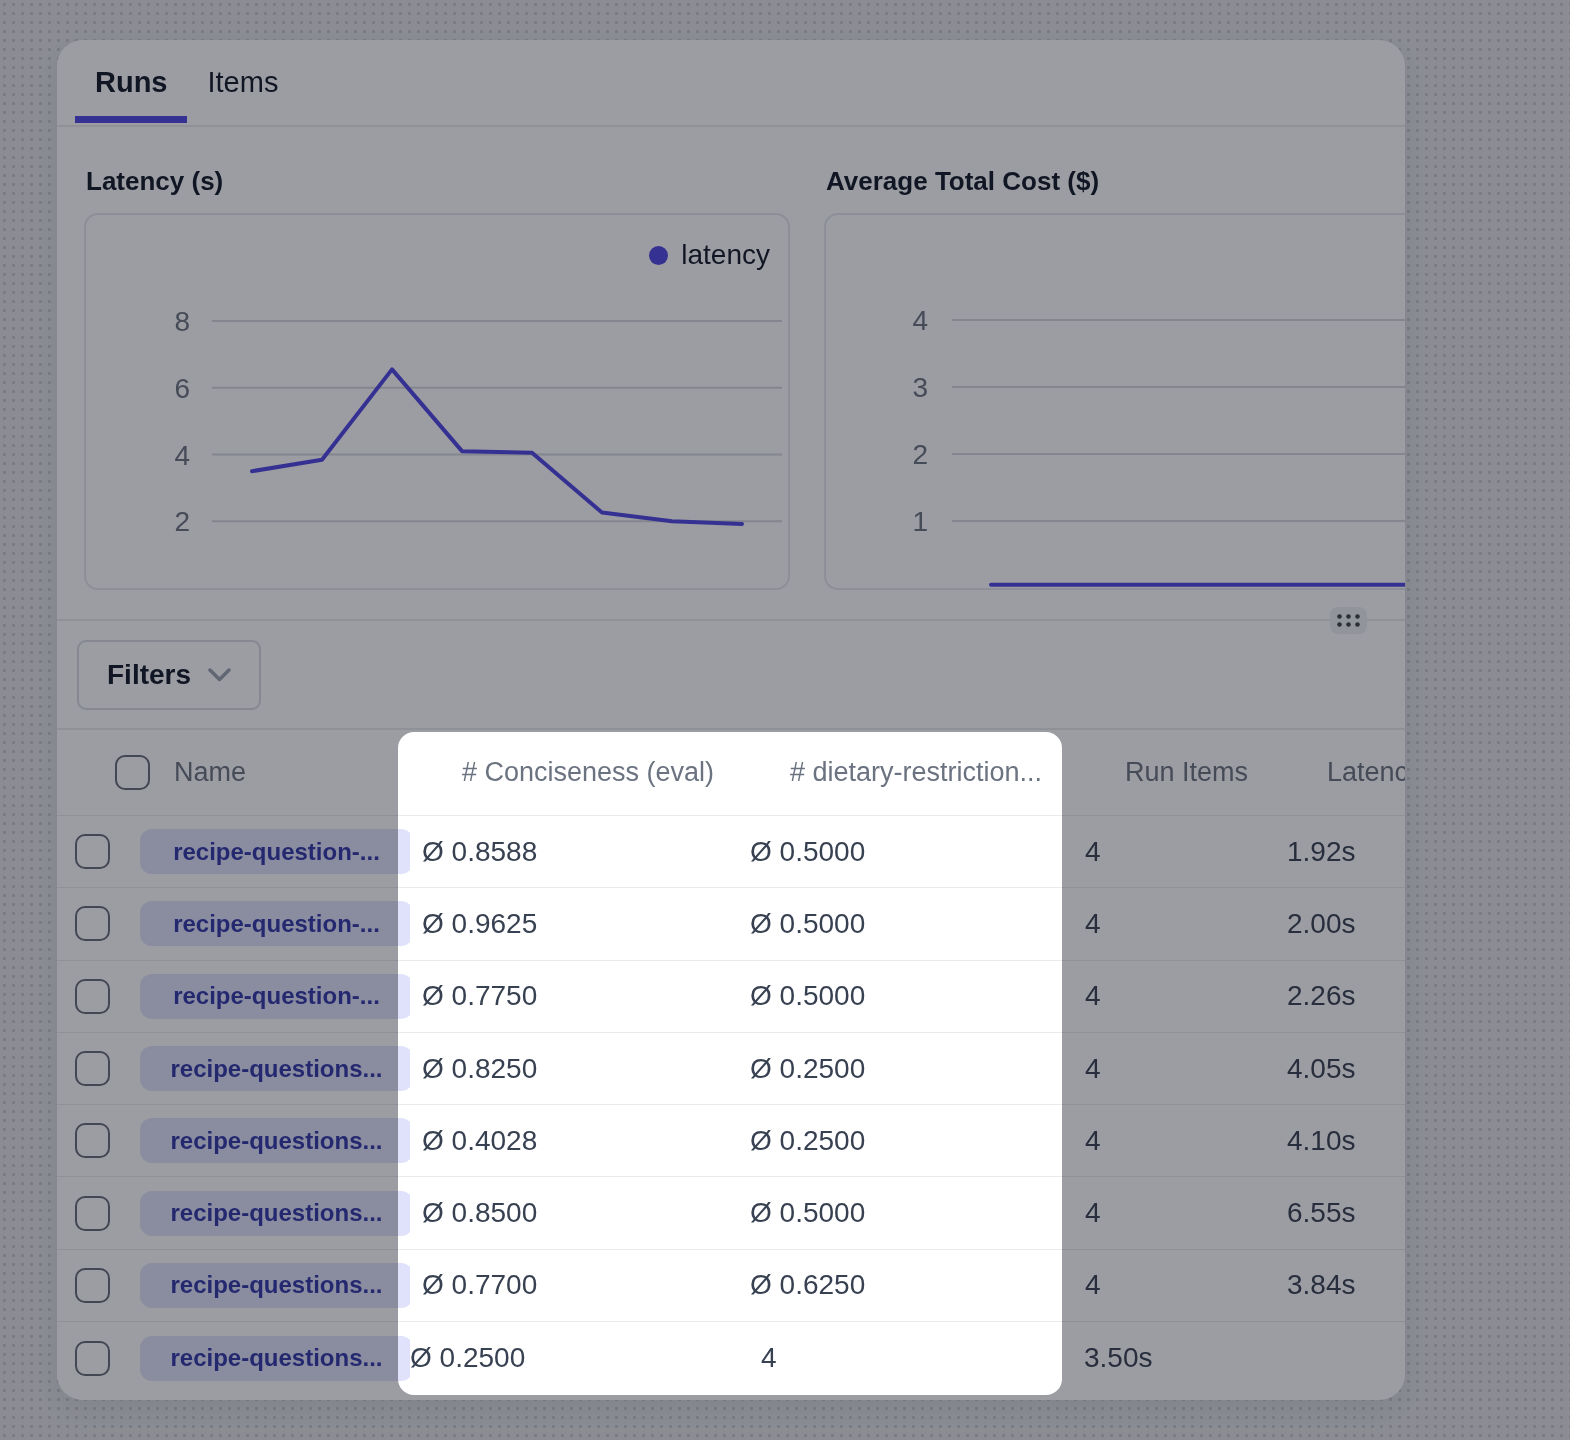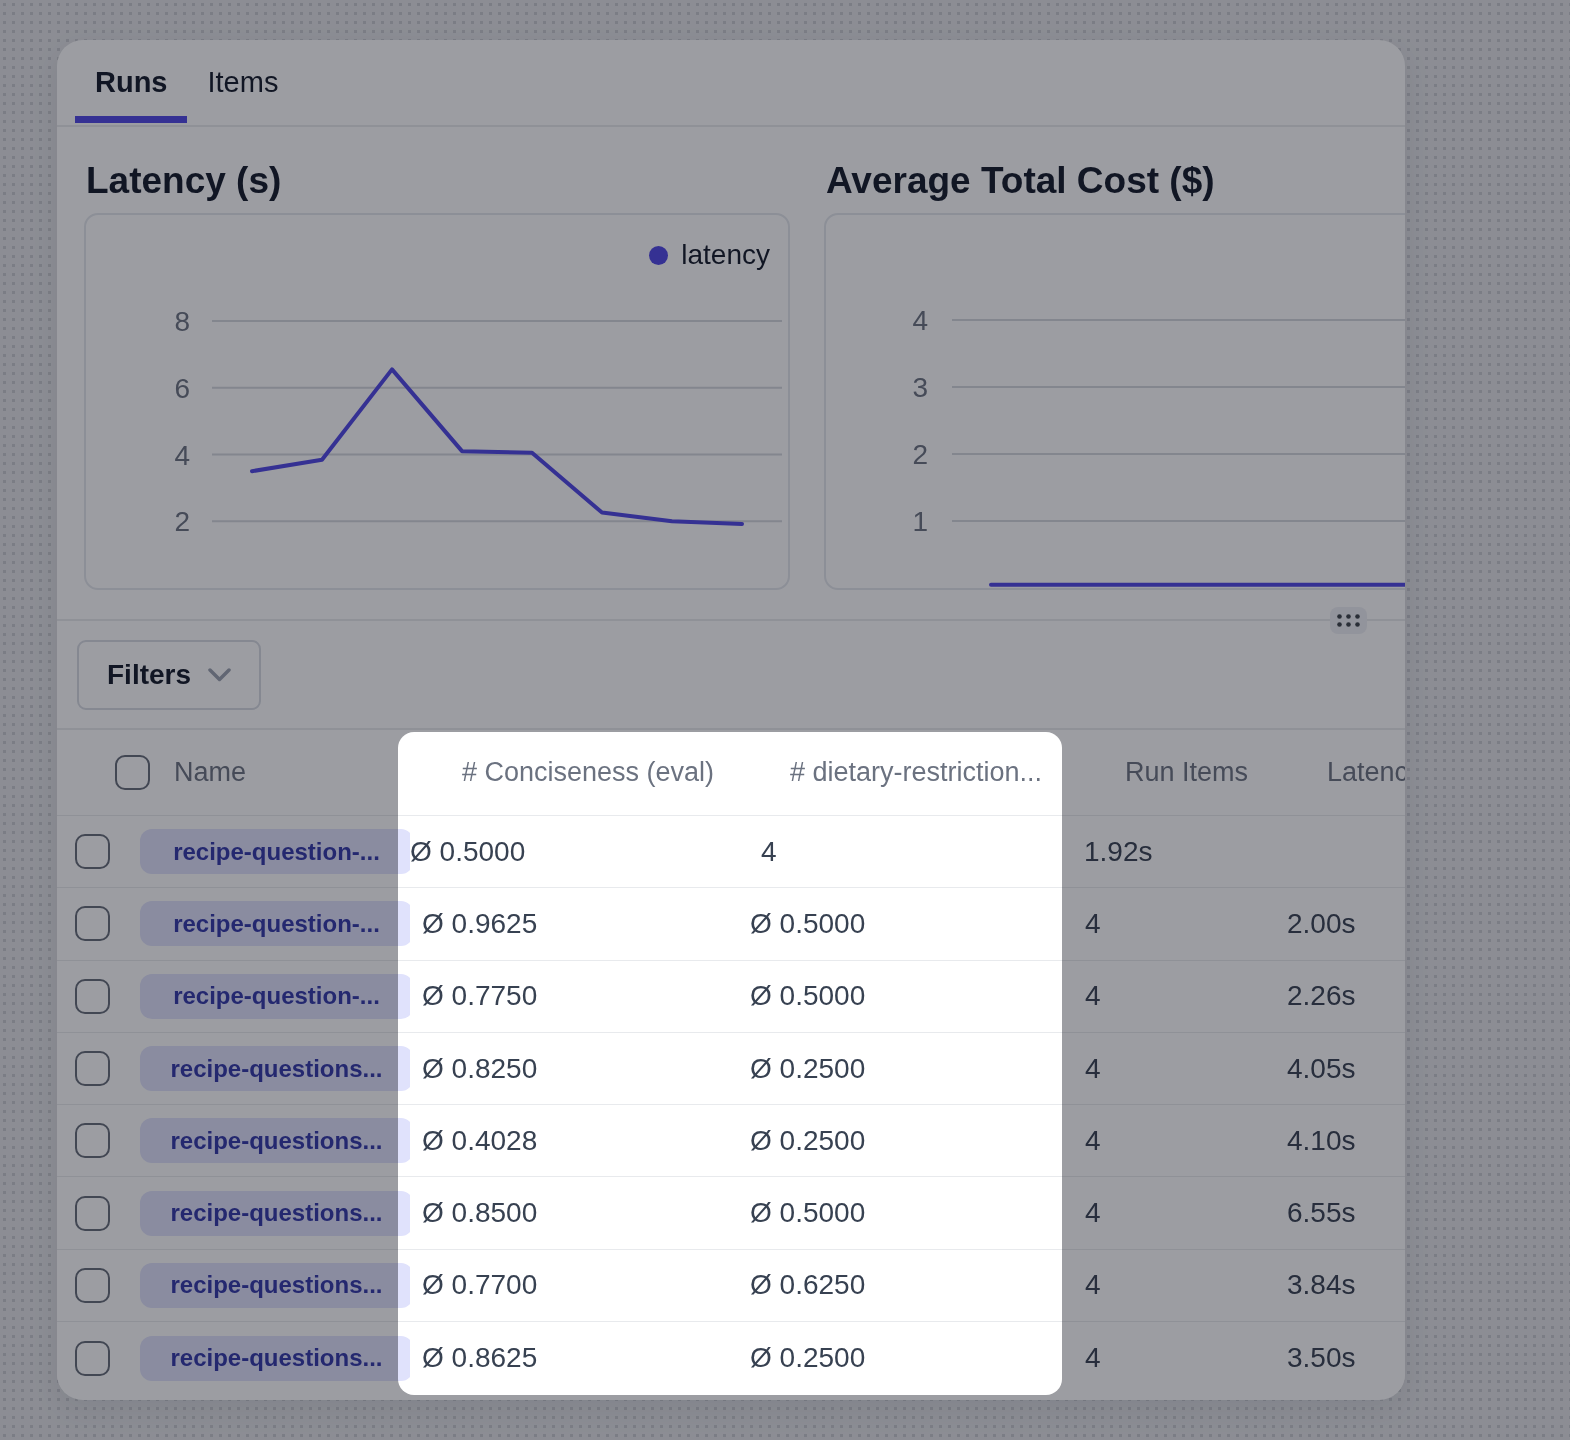--- a/index.html
+++ b/index.html
@@ -24,21 +24,21 @@
          font-size: 29px; color: #111827; cursor: pointer; }
   .tab.active { font-weight: 600; }
   .tab.active::after { content: ""; position: absolute; left: -20px; right: -19px;
          bottom: 2px; height: 7px; background: var(--accent, #4f46e5); }
   
   .charts { display: flex; gap: 34px; padding: 36px 7px 0 27px; height: 494px;
             border-bottom: 2px solid #e8eaed; position: relative; }
   .chart-block { display: flex; flex-direction: column; }
   .chart-block.latency { width: 706px; }
   .chart-block.cost { width: 709px; }
-  .chart-title { font-size: 37px; font-weight: 600; color: #111827;
+  .chart-title { font-size: 26px; font-weight: 600; color: #111827;
                  line-height: 36px; margin-bottom: 14px; padding-left: 2px; }
   .chart-box { position: relative; height: 377px; border: 2px solid #e4e7ec;
                border-radius: 14px; background: #fff; }
   .chart-box svg { display: block; }
   .legend { position: absolute; top: 24px; right: 18px; display: flex;
             align-items: center; gap: 13px; }
   .legend-dot { width: 19px; height: 19px; border-radius: 50%;
                 background: var(--accent, #4f46e5); }
   .legend-label { font-size: 28px; color: #111827; }
   
@@ -161,20 +161,21 @@
       <div class="cell hdr c-diet"># dietary-restriction...</div>
       <div class="cell hdr c-run">Run Items</div>
       <div class="cell hdr c-lat">Latency (avg)</div>
     </div>
     <div id="table-body">
         <div class="trow">
           <div class="cell c-check">
             <div class="checkbox"></div>
           </div>
           <div class="cell c-name"><span class="badge">recipe-question-...</span></div>
+          <div class="cell c-conc">Ø 0.8588</div>
           <div class="cell c-diet">Ø 0.5000</div>
           <div class="cell c-run">4</div>
           <div class="cell c-lat">1.92s</div>
         </div>
         <div class="trow">
           <div class="cell c-check">
             <div class="checkbox"></div>
           </div>
           <div class="cell c-name"><span class="badge">recipe-question-...</span></div>
           <div class="cell c-conc">Ø 0.9625</div>
@@ -230,21 +231,20 @@
           <div class="cell c-conc">Ø 0.7700</div>
           <div class="cell c-diet">Ø 0.6250</div>
           <div class="cell c-run">4</div>
           <div class="cell c-lat">3.84s</div>
         </div>
         <div class="trow">
           <div class="cell c-check">
             <div class="checkbox"></div>
           </div>
           <div class="cell c-name"><span class="badge">recipe-questions...</span></div>
-          <div class="cell c-conc">Ø 0.8625</div>
           <div class="cell c-diet">Ø 0.2500</div>
           <div class="cell c-run">4</div>
           <div class="cell c-lat">3.50s</div>
         </div>
       </div>
   </div>
 
 </div>
 
 <div class="spotlight"></div>

